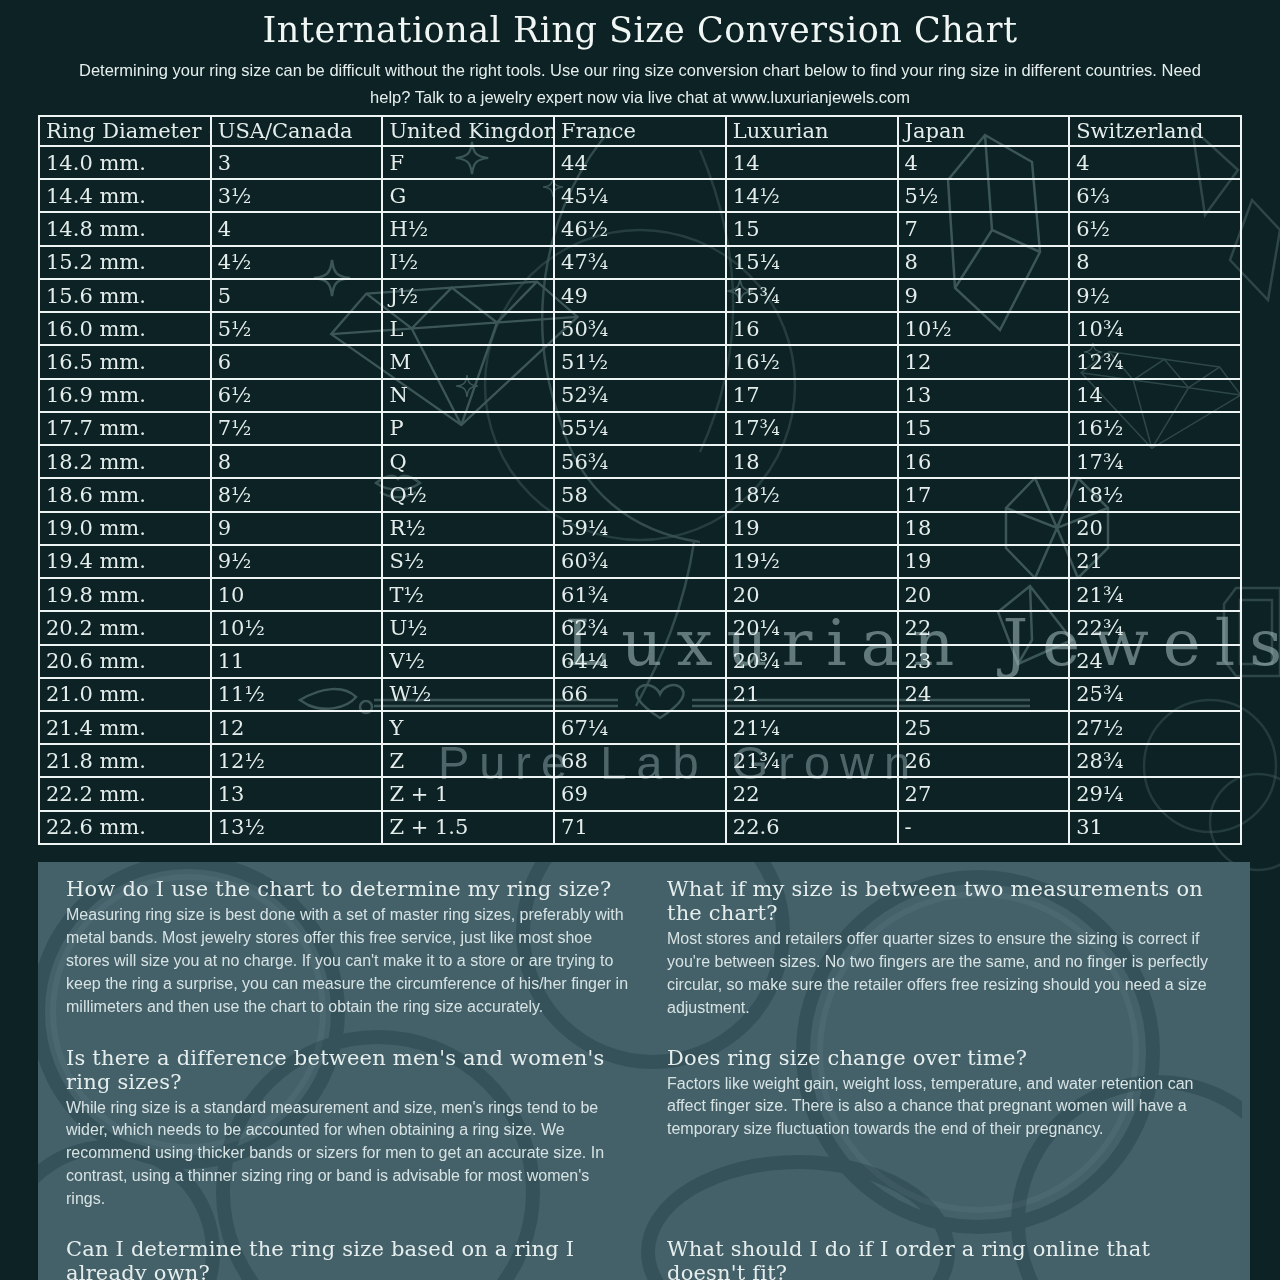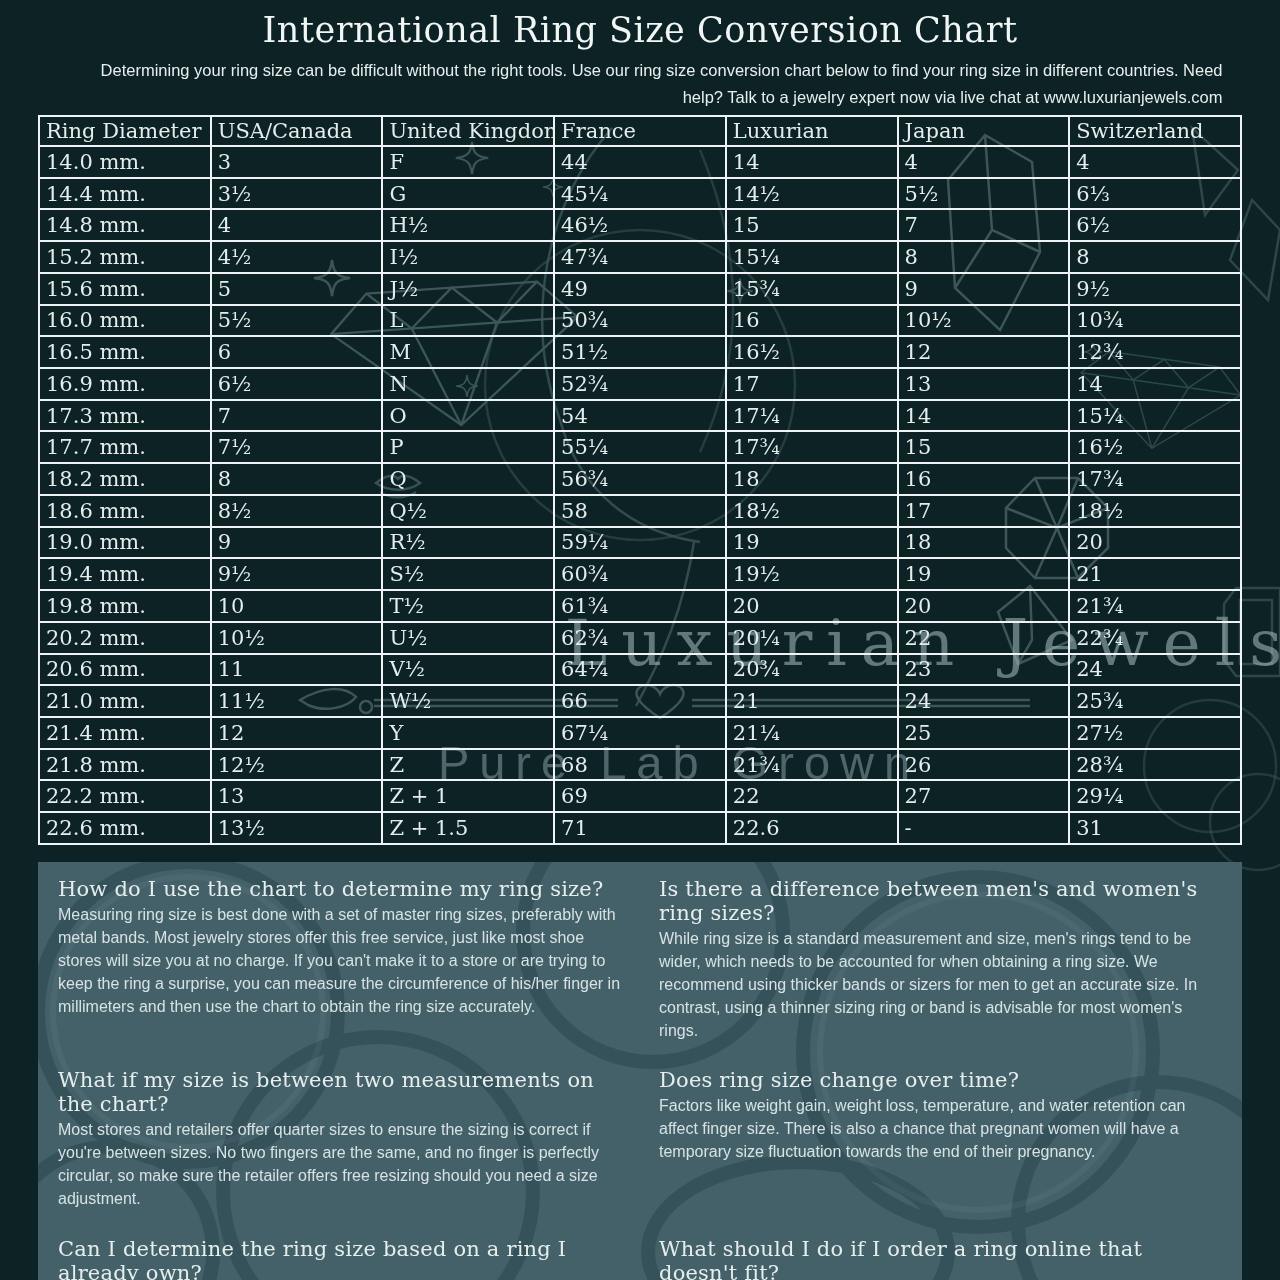--- a/index.html
+++ b/index.html
@@ -31,21 +31,21 @@
   
   .hdr{position:absolute;top:0;left:0;width:100%;z-index:2;text-align:center;}
   .title{
     margin:10px 0 0 0;
     font-family:"DejaVu Serif","Liberation Serif",serif;
     font-weight:normal;font-size:35px;letter-spacing:0.5px;
     color:#f0f6f4;
   }
   .subtitle{
     margin:7px auto 0 auto;max-width:1165px;
-    font-size:16.5px;line-height:1.62;color:#e7efee;text-align:right;
+    font-size:16.5px;line-height:1.62;color:#e7efee;
   }
 
   
   .table-wrap{position:absolute;top:115px;left:38px;width:1204px;height:730px;z-index:2;}
   table.conv{
     width:1204px;height:730px;
     border-collapse:collapse;table-layout:fixed;
     font-family:"DejaVu Serif","Liberation Serif",serif;
     font-size:21px;color:#e4edeb;
   }
@@ -219,29 +219,20 @@
           <tr>
             <td>16.9 mm.</td>
             <td>6½</td>
             <td>N</td>
             <td>52¾</td>
             <td>17</td>
             <td>13</td>
             <td>14</td>
           </tr>
           <tr>
-            <td>17.3 mm.</td>
-            <td>7</td>
-            <td>O</td>
-            <td>54</td>
-            <td>17¼</td>
-            <td>14</td>
-            <td>15¼</td>
-          </tr>
-          <tr>
             <td>17.7 mm.</td>
             <td>7½</td>
             <td>P</td>
             <td>55¼</td>
             <td>17¾</td>
             <td>15</td>
             <td>16½</td>
           </tr>
           <tr>
             <td>18.2 mm.</td>
@@ -348,21 +339,21 @@
             <td>Z + 1.5</td>
             <td>71</td>
             <td>22.6</td>
             <td>-</td>
             <td>31</td>
           </tr>
         </tbody>
     </table>
   </div>
 
-  <div class="faq-panel" style="background: rgb(68, 97, 106);">
+  <div class="faq-panel" style="background: rgb(68, 97, 106); padding-left: 8px;">
     <svg class="faq-rings" width="1204" height="418" viewBox="0 0 1204 418" fill="none">
       <g stroke="#0f2d33" opacity="0.28" stroke-width="14">
         <circle cx="150" cy="150" r="150"></circle>
         <circle cx="340" cy="330" r="155"></circle>
         <circle cx="615" cy="70" r="130"></circle>
         <circle cx="940" cy="190" r="175"></circle>
         <circle cx="1120" cy="360" r="140"></circle>
         <circle cx="70" cy="390" r="105"></circle>
         <ellipse cx="760" cy="390" rx="150" ry="90"></ellipse>
       </g>
@@ -370,28 +361,28 @@
         <circle cx="150" cy="150" r="135"></circle>
         <circle cx="940" cy="190" r="158"></circle>
       </g>
     </svg>
     <div class="faq-grid">
         <div>
           <h3 class="faq-q">How do I use the chart to determine my ring size?</h3>
           <p class="faq-a">Measuring ring size is best done with a set of master ring sizes, preferably with metal bands. Most jewelry stores offer this free service, just like most shoe stores will size you at no charge. If you can't make it to a store or are trying to keep the ring a surprise, you can measure the circumference of his/her finger in millimeters and then use the chart to obtain the ring size accurately.</p>
         </div>
         <div>
+          <h3 class="faq-q">What if my size is between two measurements on the chart?</h3>
+          <p class="faq-a">Most stores and retailers offer quarter sizes to ensure the sizing is correct if you're between sizes. No two fingers are the same, and no finger is perfectly circular, so make sure the retailer offers free resizing should you need a size adjustment.</p>
+        </div>
+        <div>
           <h3 class="faq-q">Is there a difference between men's and women's ring sizes?</h3>
           <p class="faq-a">While ring size is a standard measurement and size, men's rings tend to be wider, which needs to be accounted for when obtaining a ring size. We recommend using thicker bands or sizers for men to get an accurate size. In contrast, using a thinner sizing ring or band is advisable for most women's rings.</p>
         </div>
         <div>
-          <h3 class="faq-q">What if my size is between two measurements on the chart?</h3>
-          <p class="faq-a">Most stores and retailers offer quarter sizes to ensure the sizing is correct if you're between sizes. No two fingers are the same, and no finger is perfectly circular, so make sure the retailer offers free resizing should you need a size adjustment.</p>
-        </div>
-        <div>
           <h3 class="faq-q">Does ring size change over time?</h3>
           <p class="faq-a">Factors like weight gain, weight loss, temperature, and water retention can affect finger size. There is also a chance that pregnant women will have a temporary size fluctuation towards the end of their pregnancy.</p>
         </div>
         <div>
           <h3 class="faq-q">Can I determine the ring size based on a ring I already own?</h3>
         </div>
         <div>
           <h3 class="faq-q">What should I do if I order a ring online that doesn't fit?</h3>
         </div>
       </div>

